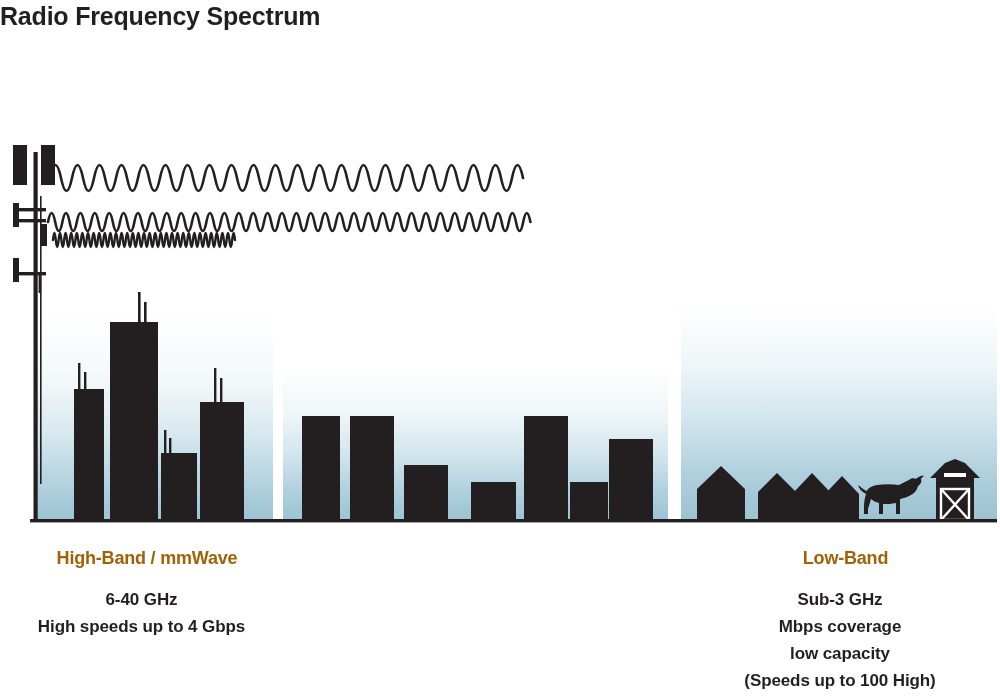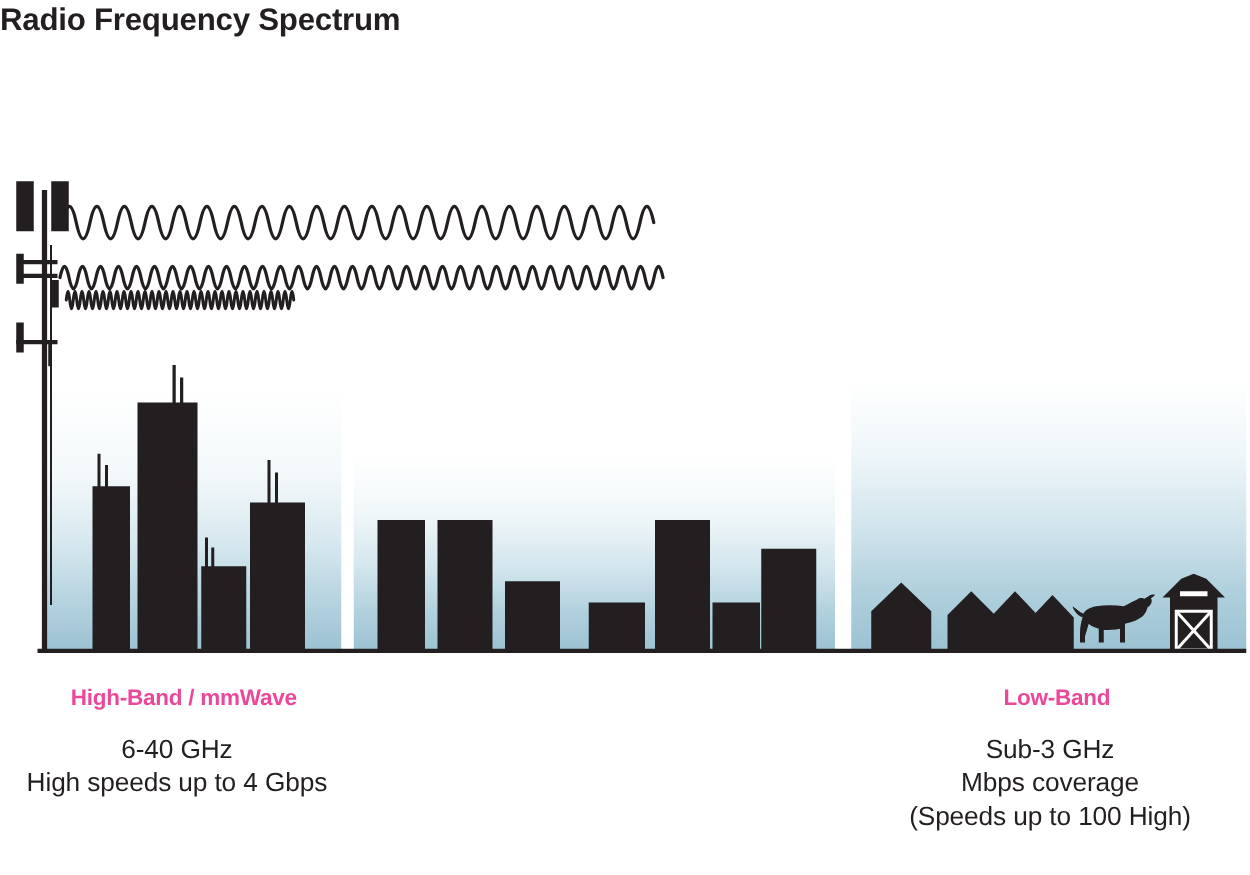--- a/index.html
+++ b/index.html
@@ -37,30 +37,30 @@
     top: 0;
   }
   .caption-block {
     position: absolute;
     text-align: center;
   }
   .band-name {
     font-family: "Liberation Sans", sans-serif;
     font-size: 18px;
     font-weight: bold;
-    color: #ec4899;
+    color: #a16207;
     letter-spacing: -0.2px;
     white-space: nowrap;
     margin-left: 11px;
   }
   .band-lines {
     margin-top: 17px;
     font-family: "Liberation Sans", sans-serif;
-    font-size: 21px;
-    font-weight: normal;
+    font-size: 17px;
+    font-weight: bold;
     line-height: 27px;
     color: #231f20;
     letter-spacing: -0.1px;
     white-space: nowrap;
   }
   .band-lines div { white-space: nowrap; }
   #cap-high { left: 0px;   top: 548px; width: 283px; }
   #cap-mid  { left: 340px; top: 548px; width: 300px; }
   #cap-low  { left: 680px; top: 548px; width: 320px; }
 </style>
@@ -302,17 +302,18 @@
       <div>High speeds up to 4 Gbps</div>
     </div>
   </div>
 
 
   <div class="caption-block" id="cap-low">
     <div class="band-name">Low-Band</div>
     <div class="band-lines">
       <div>Sub-3 GHz</div>
       <div>Mbps coverage</div>
+      <div>low capacity</div>
       <div>(Speeds up to 100 High)</div>
     </div>
   </div>
 
 </div>
 
 </body></html>

